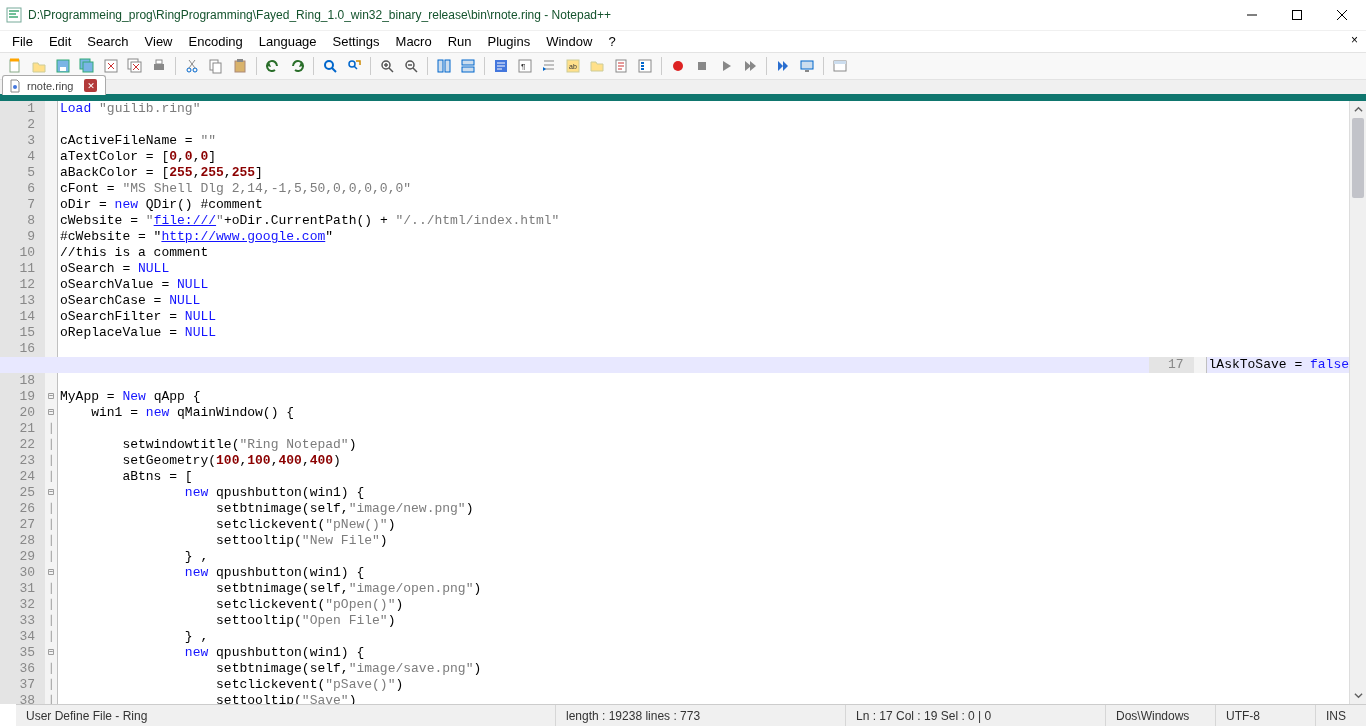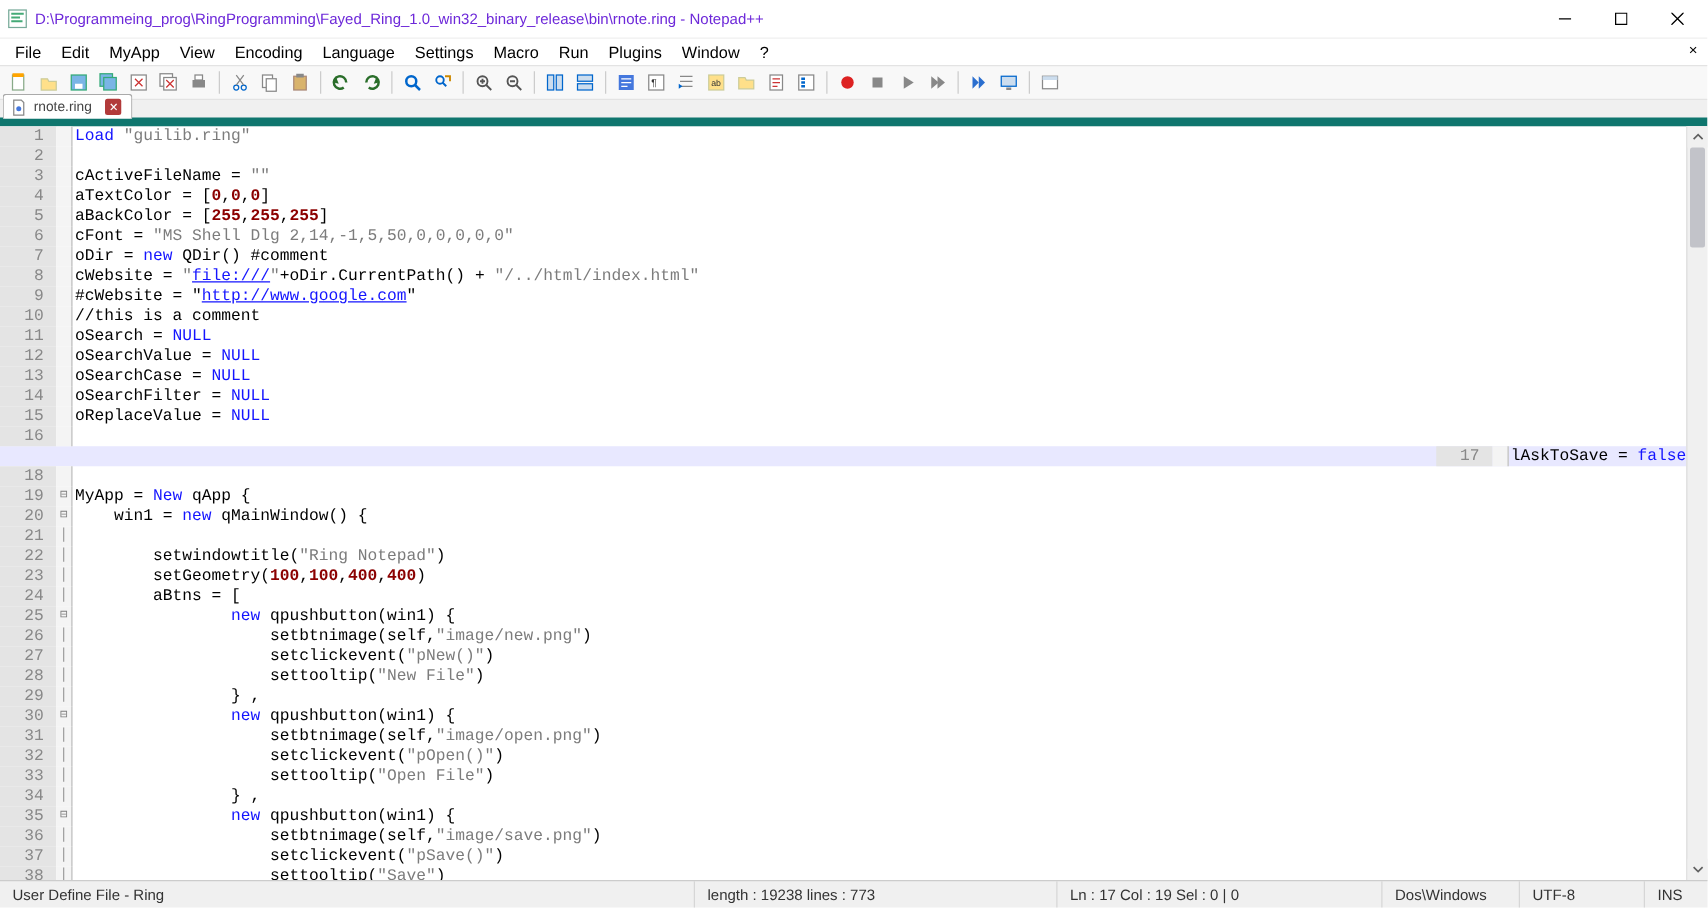--- a/index.html
+++ b/index.html
@@ -1,21 +1,21 @@
 <!DOCTYPE html>
 <html><head>
 <meta charset="utf-8">
 <style>
 * { margin:0; padding:0; box-sizing:border-box; }
 body { font-family: "Segoe UI", Tahoma, sans-serif; font-size:12px; background:#fff; overflow:hidden; width:1366px; height:726px; }
 
 
 .titlebar { height:30px; display:flex; align-items:center; padding:0 2px 0 6px; background:#fff; }
 .titlebar .app-icon { width:16px; height:16px; margin-right:6px; display:inline-flex; align-items:center; justify-content:center; }
-.titlebar .title { flex:1; font-size:12px; color:#6d28d9; }
+.titlebar .title { flex:1; font-size:12px; color:#14532d; }
 .winbtn { width:45px; height:30px; display:flex; align-items:center; justify-content:center; }
 .winbtn svg { width:10px; height:10px; }
 
 
 .menubar { height:22px; display:flex; align-items:center; padding:0 4px; border-top:1px solid #f0f0f0; position:relative; }
 .menuitem { padding:20px 8px; font-size:13px; cursor:default; }
 .menubar .x { position:absolute; right:8px; top:2px; font-family:Arial; }
 
 
 .toolbar { height:28px; display:flex; align-items:center; padding:2px 4px; gap:2px; border-top:1px solid #e3e3e3; border-bottom:1px solid #e3e3e3; background:#f8f8f8; }
@@ -45,21 +45,21 @@
 .txt { padding-left:2px; }
 
 .kw  { color:#1414ff; }   
 .str { color:#7c7c7c; }   
 .num { color:#8b0000; font-weight:bold; }
 .cmt { color:#000000; }   
 .lnk { color:#1414ff; text-decoration:underline; }
 .nul { color:#1414ff; }
 
 
-.statusbar { position:absolute; left:0; right:0; bottom:0; height:22px; background:#f0f0f0; border-top:1px solid #ccc; display:flex; align-items:center; font-size:12px; color:#333; }
+.statusbar { position:absolute; left:16px; right:0; bottom:0; height:22px; background:#f0f0f0; border-top:1px solid #ccc; display:flex; align-items:center; font-size:12px; color:#333; }
 .st-cell { padding:0 10px; border-right:1px solid #d6d6d6; height:100%; display:flex; align-items:center; }
 .st-flex { flex:1; }
 </style>
 </head>
 <body>
 
 <div class="titlebar">
   <span class="app-icon">
     <svg viewBox="0 0 16 16">
         <rect x="1" y="1" width="14" height="14" fill="#fff" stroke="#7a9" stroke-width="1"></rect>
@@ -80,21 +80,21 @@
   <div class="winbtn close">
       <svg viewBox="0 0 10 10">
         <path d="M0 0 L10 10 M10 0 L0 10" stroke="#000" stroke-width="1"></path>
       </svg>
     </div>
 </div>
 
 <div class="menubar" id="menubar">
   <span class="menuitem">File</span>
     <span class="menuitem">Edit</span>
-    <span class="menuitem">MyApp</span>
+    <span class="menuitem">Search</span>
     <span class="menuitem">View</span>
     <span class="menuitem">Encoding</span>
     <span class="menuitem">Language</span>
     <span class="menuitem">Settings</span>
     <span class="menuitem">Macro</span>
     <span class="menuitem">Run</span>
     <span class="menuitem">Plugins</span>
     <span class="menuitem">Window</span>
     <span class="menuitem">?</span>
     <span class="x">×</span>

